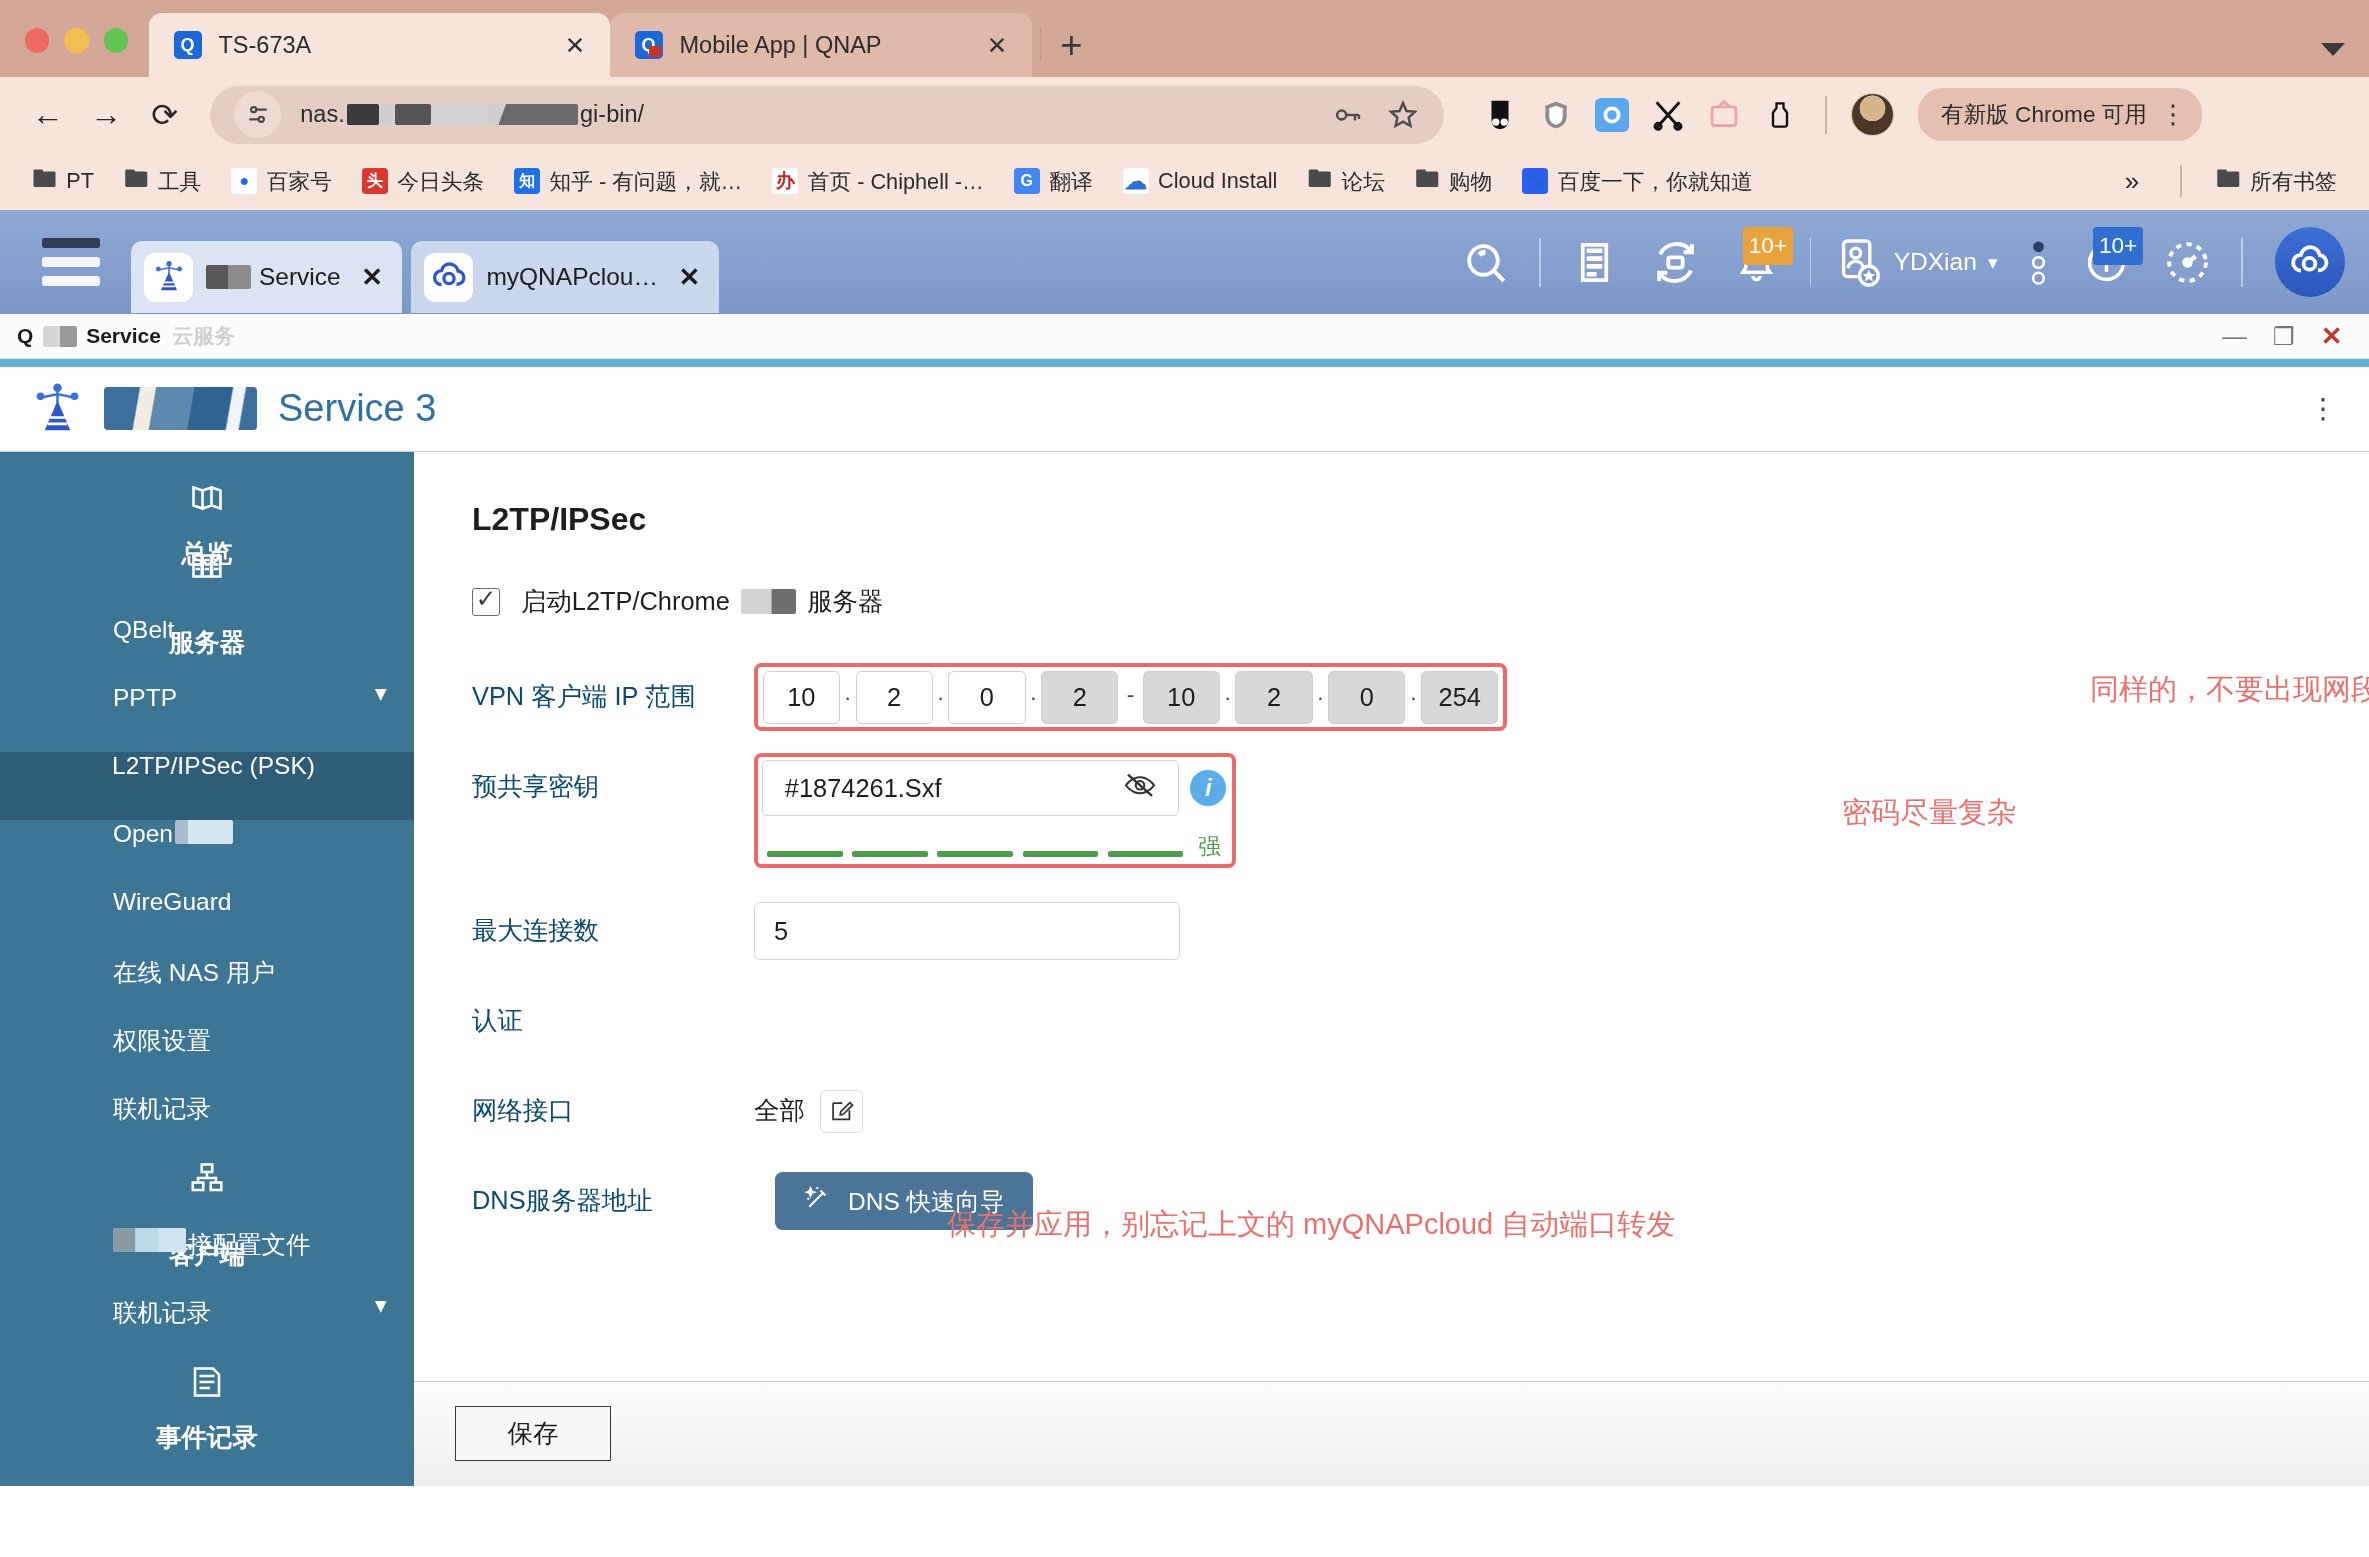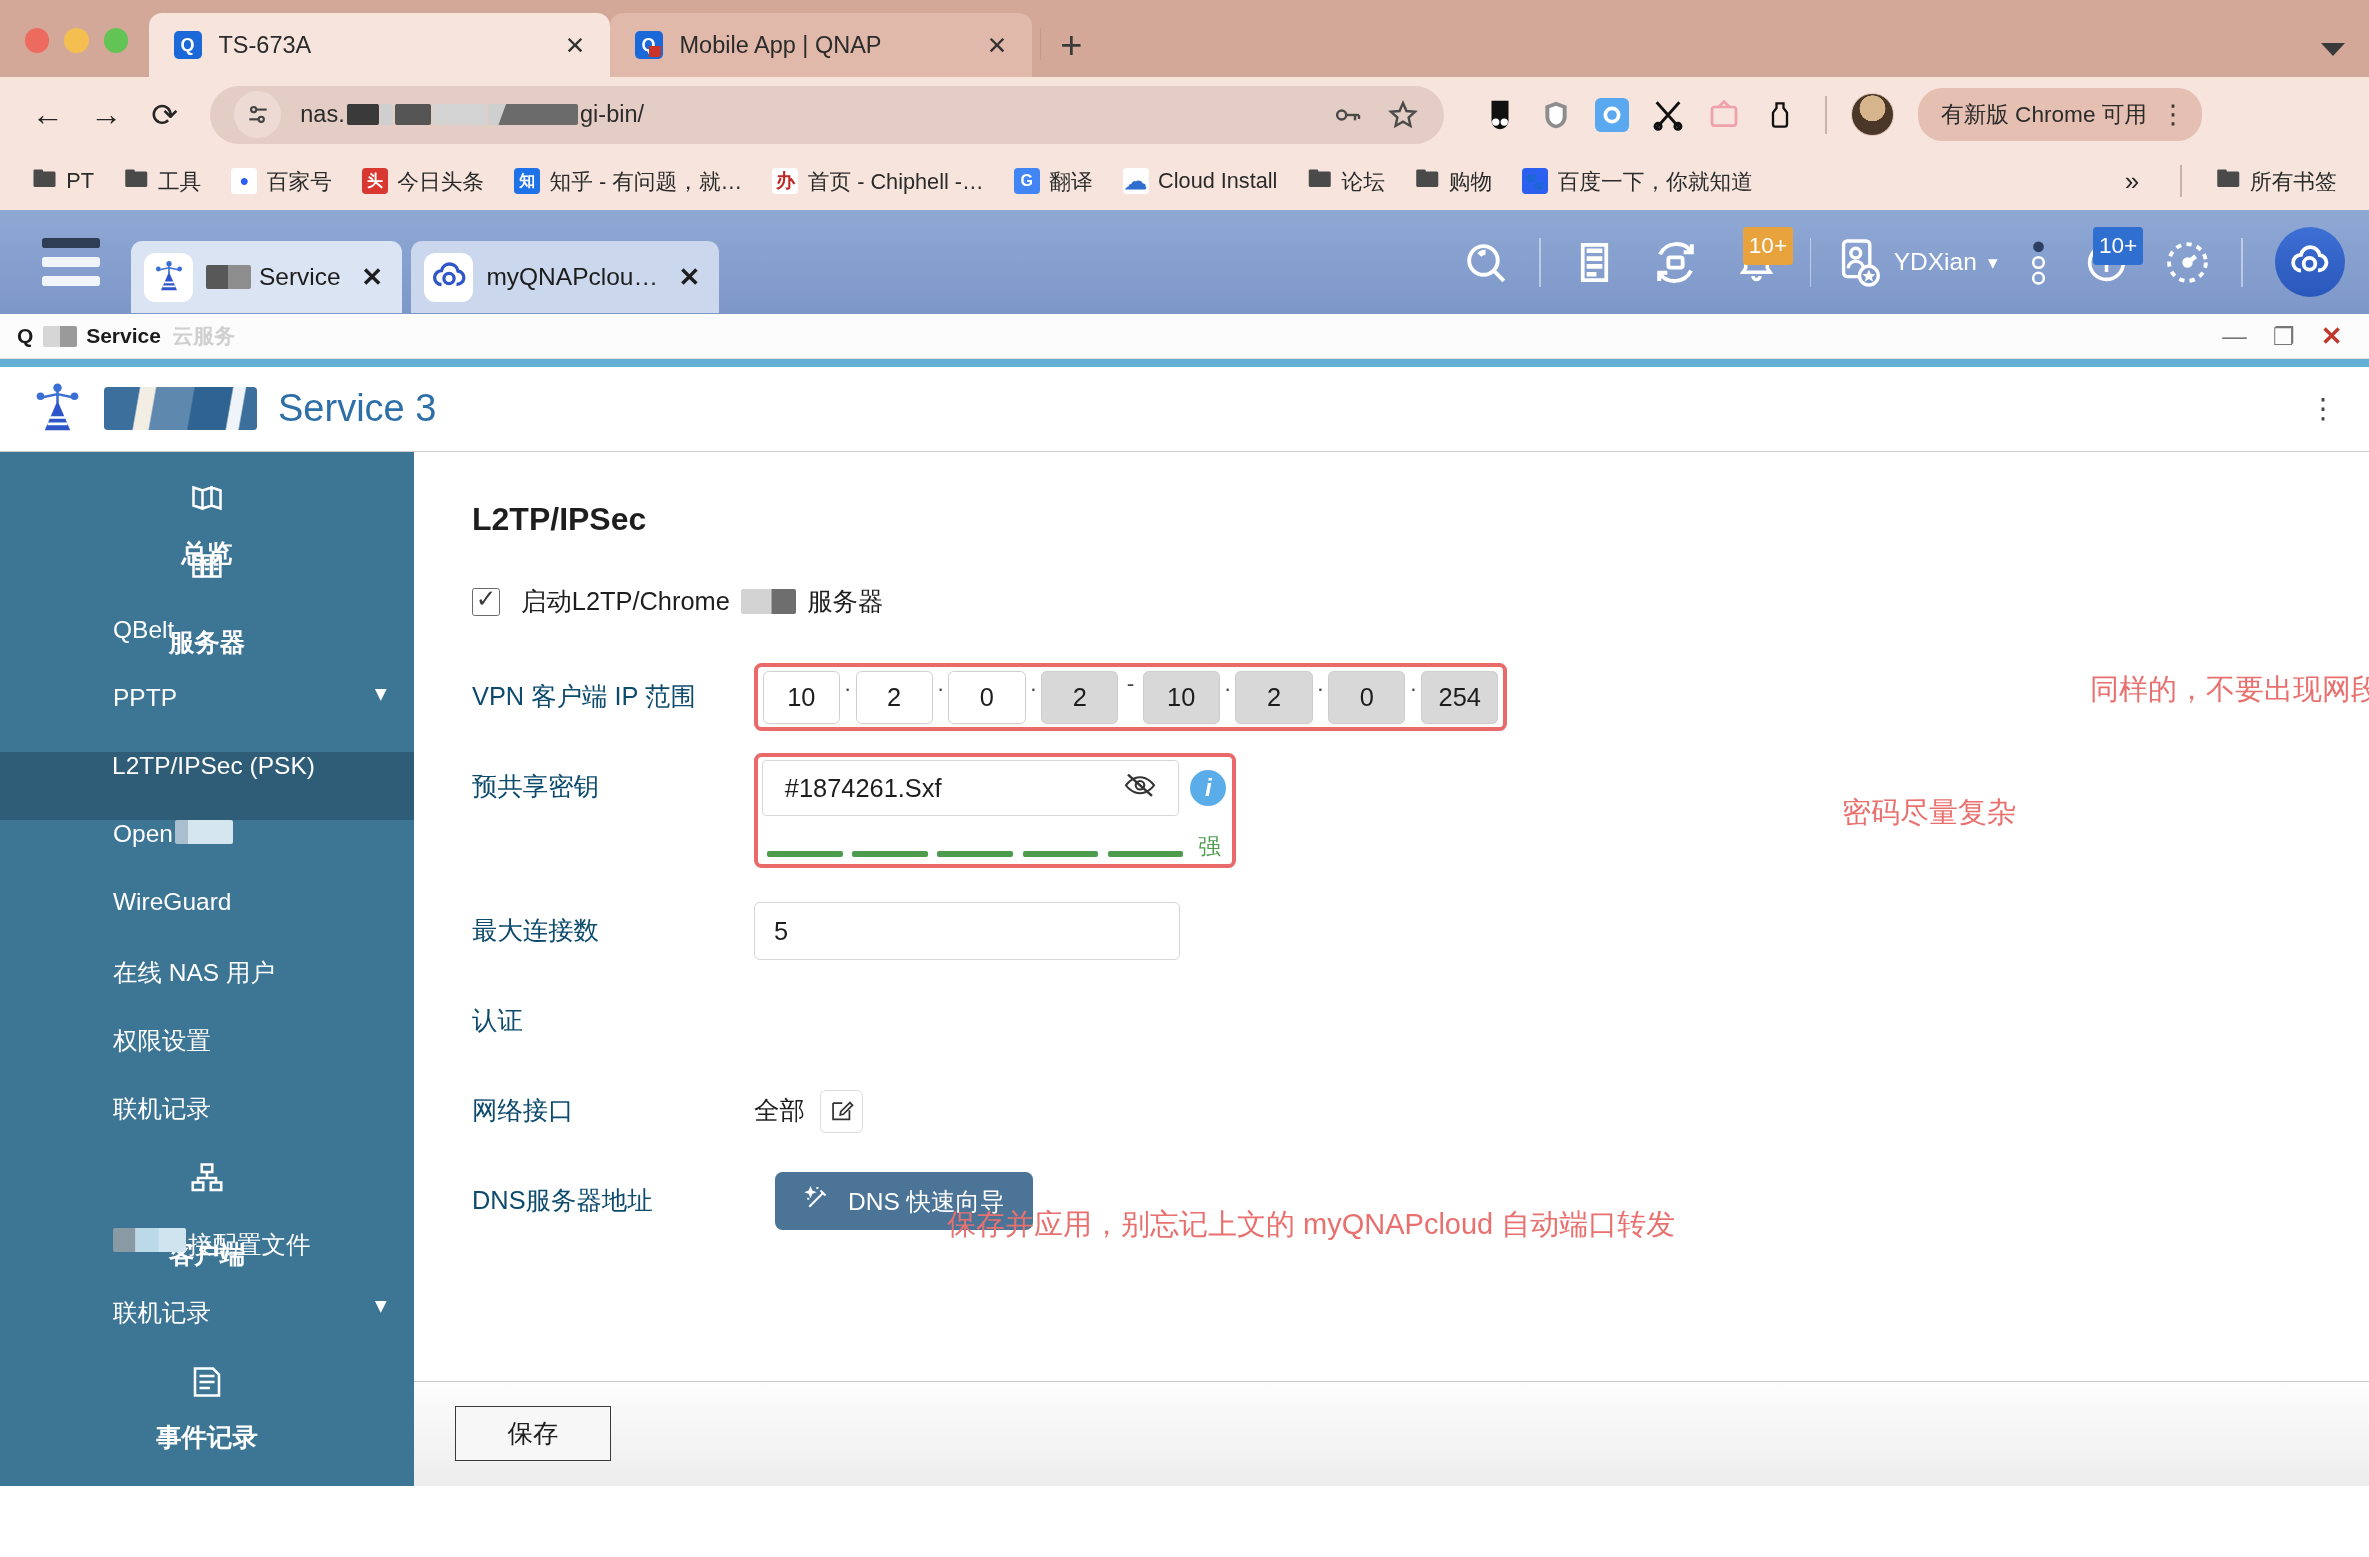--- a/index.html
+++ b/index.html
@@ -230,21 +230,21 @@
     width: 28px; height: 28px; border: 1.9px solid #6b6b6b; border-radius: 2.8px;
     display:flex; align-items:center; justify-content:center; cursor:pointer;
   }
   .chk-mark { font-size: 24.5px; color: #3a3a3a; line-height: 1; margin-top:-3.8px;}
   .chk-label { font-size: 25.4px; color: #1e1e1e; display:flex; align-items:center; gap:5.6px;}
 
   .form-row { display: flex; align-items: center; min-height: 77px; position: relative; }
   .form-label { width: 282px; font-size: 25.4px; color: #0c4a6e; flex: 0 0 282px; }
 
   .ipwrap {
-    display: flex; align-items: flex-start;
+    display: flex; align-items: center;
     border: 4.7px solid #ea6a6a; border-radius: 7.5px; padding: 3.8px;
     width: 753px;
   }
   .ipcell {
     height: 53px; min-width: 73px; flex: 1 1 0;
     display:flex; align-items:center; justify-content:center;
     font-size: 25.4px; color: #1d1d1d;
     border: 0.9px solid #cfcfcf; border-radius: 5.6px; background: #fff;
     margin: 0 0.9px;
   }

